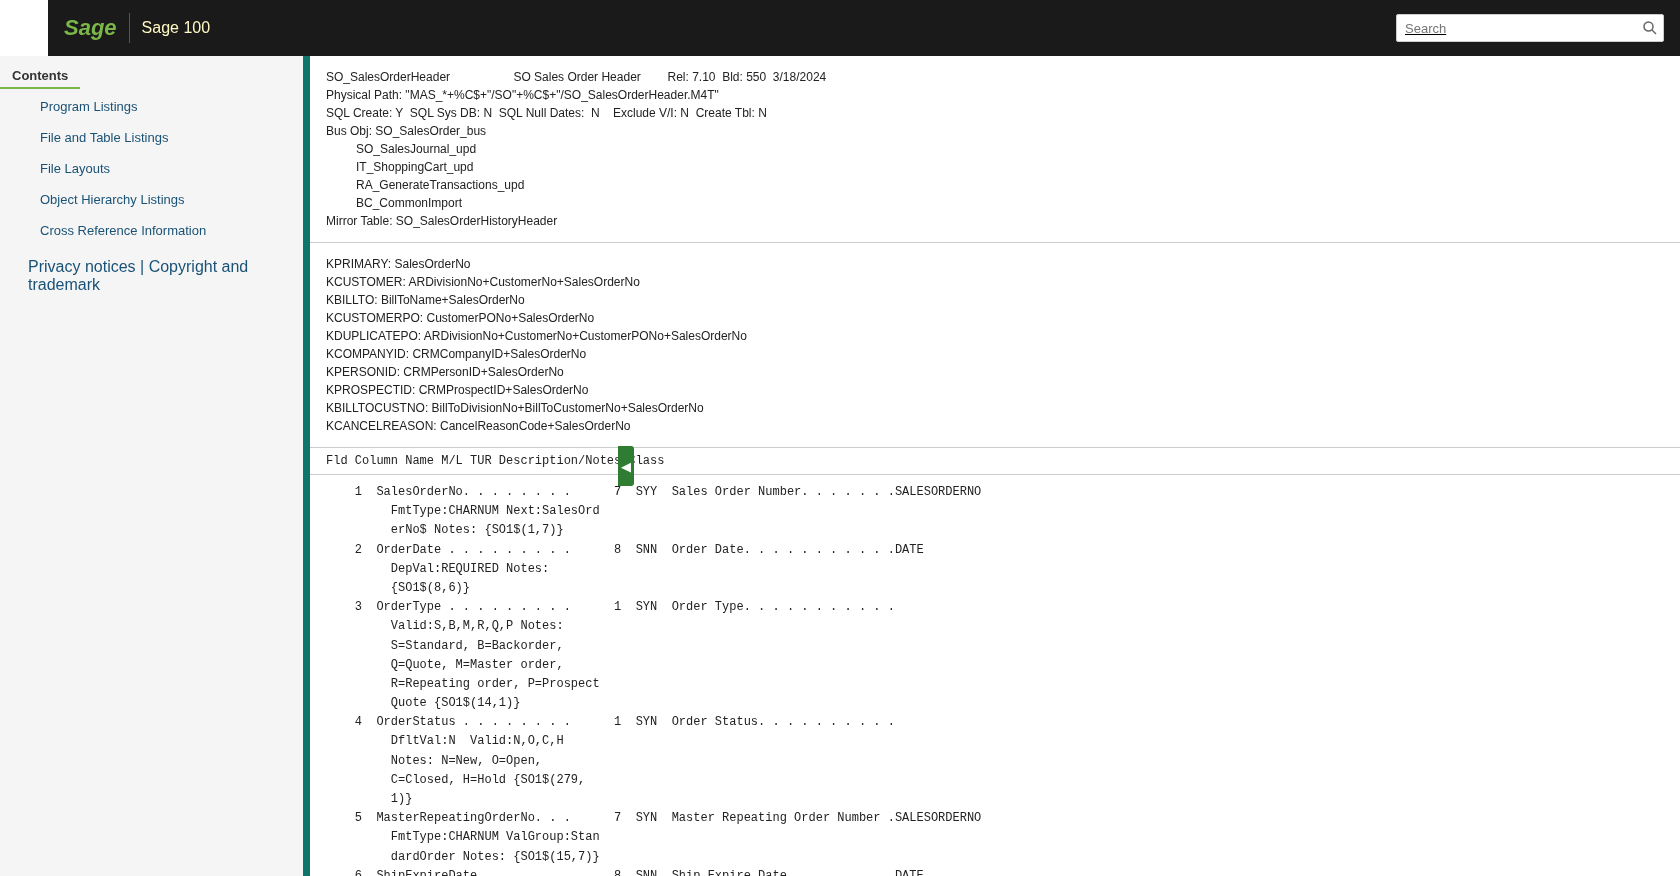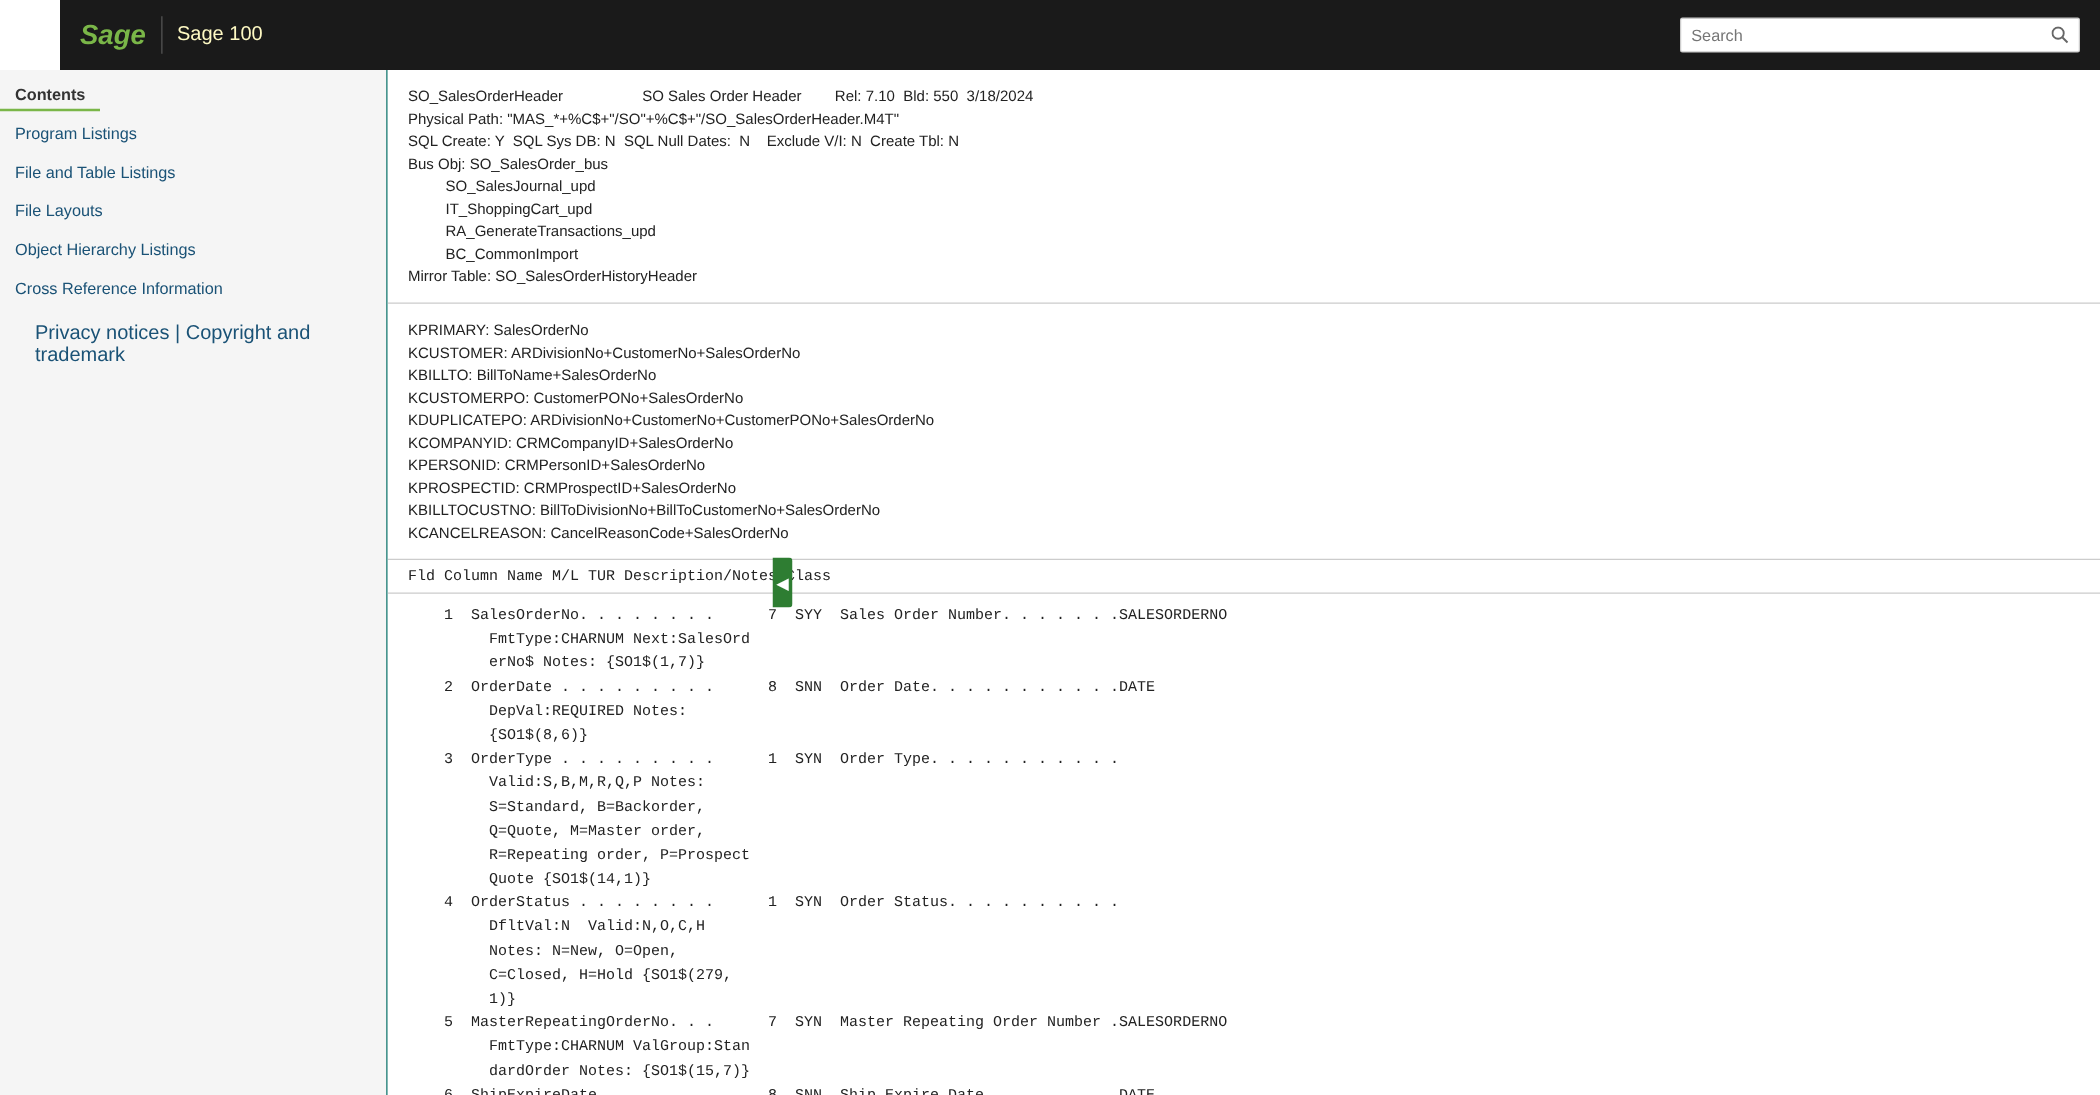--- a/index.html
+++ b/index.html
@@ -36,22 +36,23 @@
       font-size: 16px;
       font-weight: normal;
     }
     .header-search {
       margin-left: auto;
       display: flex;
       align-items: center;
       background: #fff;
       border: 1px solid #ccc;
       border-radius: 2px;
-      width: 320px;
+      width: 268px;
       height: 28px;
+      text-decoration: underline;
     }
     .header-search input {
       border: none;
       outline: none;
       padding: 4px 8px;
       font-size: 13px;
       width: 290px;
       background: transparent;
     }
     .header-search button {
@@ -67,39 +68,40 @@
     .layout {
       display: flex;
       height: calc(876px - 56px);
     }
 
     
     .sidebar {
       width: 310px;
       min-width: 310px;
       background: #f5f5f5;
-      border-right: 1px solid #0f766e;
+      border-right: 7px solid #0f766e;
       overflow-y: auto;
       padding-top: 4px;
     }
     .sidebar-contents-label {
       font-size: 13px;
       font-weight: bold;
       color: #333;
       padding: 8px 12px 4px 12px;
       border-bottom: 2px solid #7ab648;
       display: inline-block;
       margin-bottom: 2px;
     }
     .sidebar-item {
       padding: 8px 12px;
       cursor: pointer;
       color: #1a5276;
       font-size: 13px;
       border-bottom: none;
+      margin-left: 28px;
     }
     .sidebar-footer {
       padding: 12px 28px;
       font-size: 16px;
       color: #1a5276;
       cursor: pointer;
     }
 
     
     .toggle-arrow {

